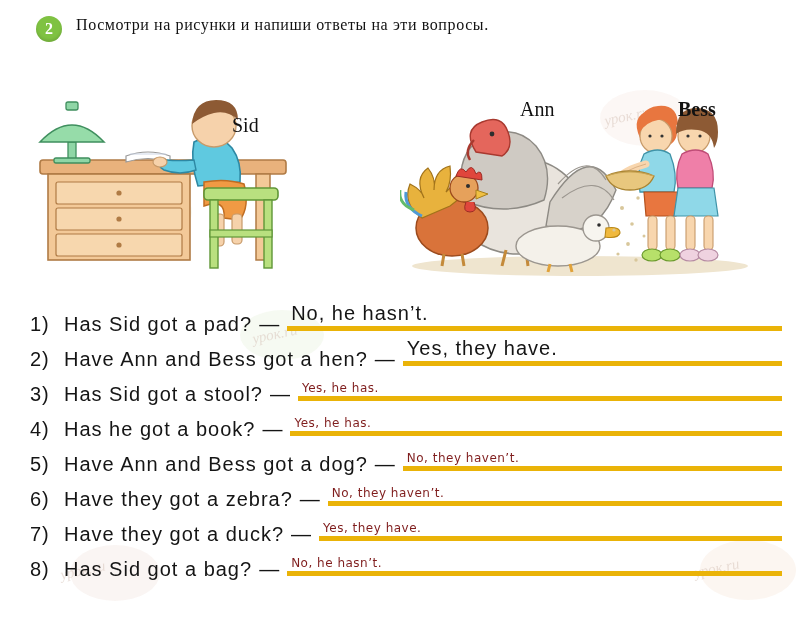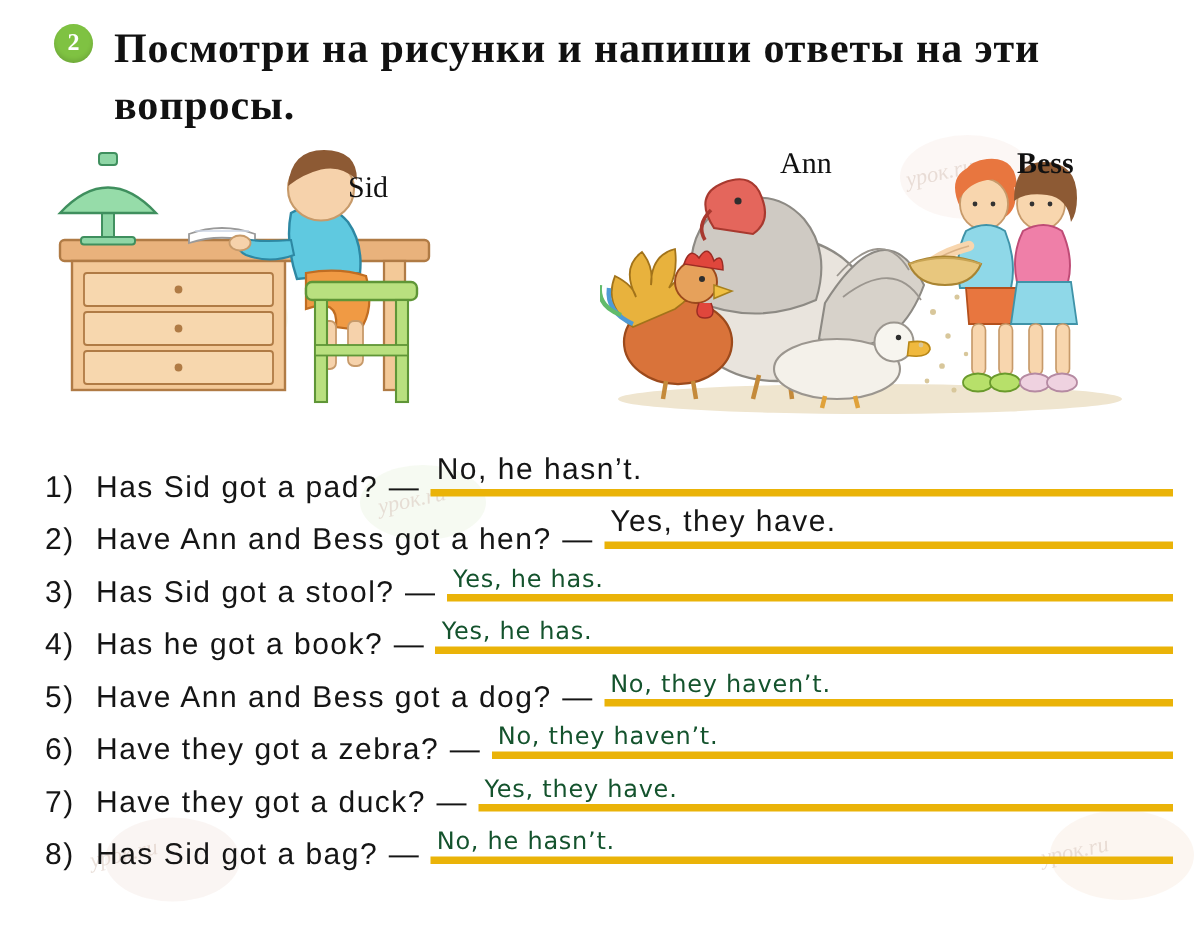--- a/index.html
+++ b/index.html
@@ -56,22 +56,22 @@
     display: flex;
     align-items: center;
     justify-content: center;
     flex: none;
     margin-top: 2px;
     box-shadow: inset 0 -2px 3px rgba(0,0,0,.12);
   }
   #task-instruction {
     margin-left: 14px;
     font-family: "Liberation Serif", serif;
-    font-size: 28px;
-    font-weight: bold;
+    font-size: 16px;
+    font-weight: normal;
     line-height: 1.35;
     letter-spacing: .6px;
     color: #111;
     max-width: 700px;
   }
 
   
   #illustration {
     position: absolute;
     left: 0;
@@ -129,23 +129,23 @@
     white-space: nowrap;
   }
   .answer.printed span {
     font-family: "Liberation Sans", sans-serif;
     font-size: 20px;
     letter-spacing: 1px;
     color: #151515;
   }
   .answer.hand span {
     font-family: "DejaVu Sans", sans-serif;
-    font-size: 16px;
+    font-size: 12px;
     letter-spacing: .5px;
-    color: #14532d;
+    color: #7f1d1d;
   }
 </style>
 </head>
 <body>
 
 <div class="wm-blob" style="left:70px;top:545px;width:90px;height:56px;background:#f2e3dc;"></div>
 <div class="wm-blob" style="left:700px;top:540px;width:96px;height:60px;background:#f6e6d8;"></div>
 <div class="wm-blob" style="left:600px;top:90px;width:90px;height:56px;background:#f7e8e2;"></div>
 <div class="wm-blob" style="left:240px;top:310px;width:84px;height:50px;background:#e6f0da;"></div>
 <div class="wm-blob" style="left:108px;top:186px;width:84px;height:52px;background:#eaf1e0;"></div>

